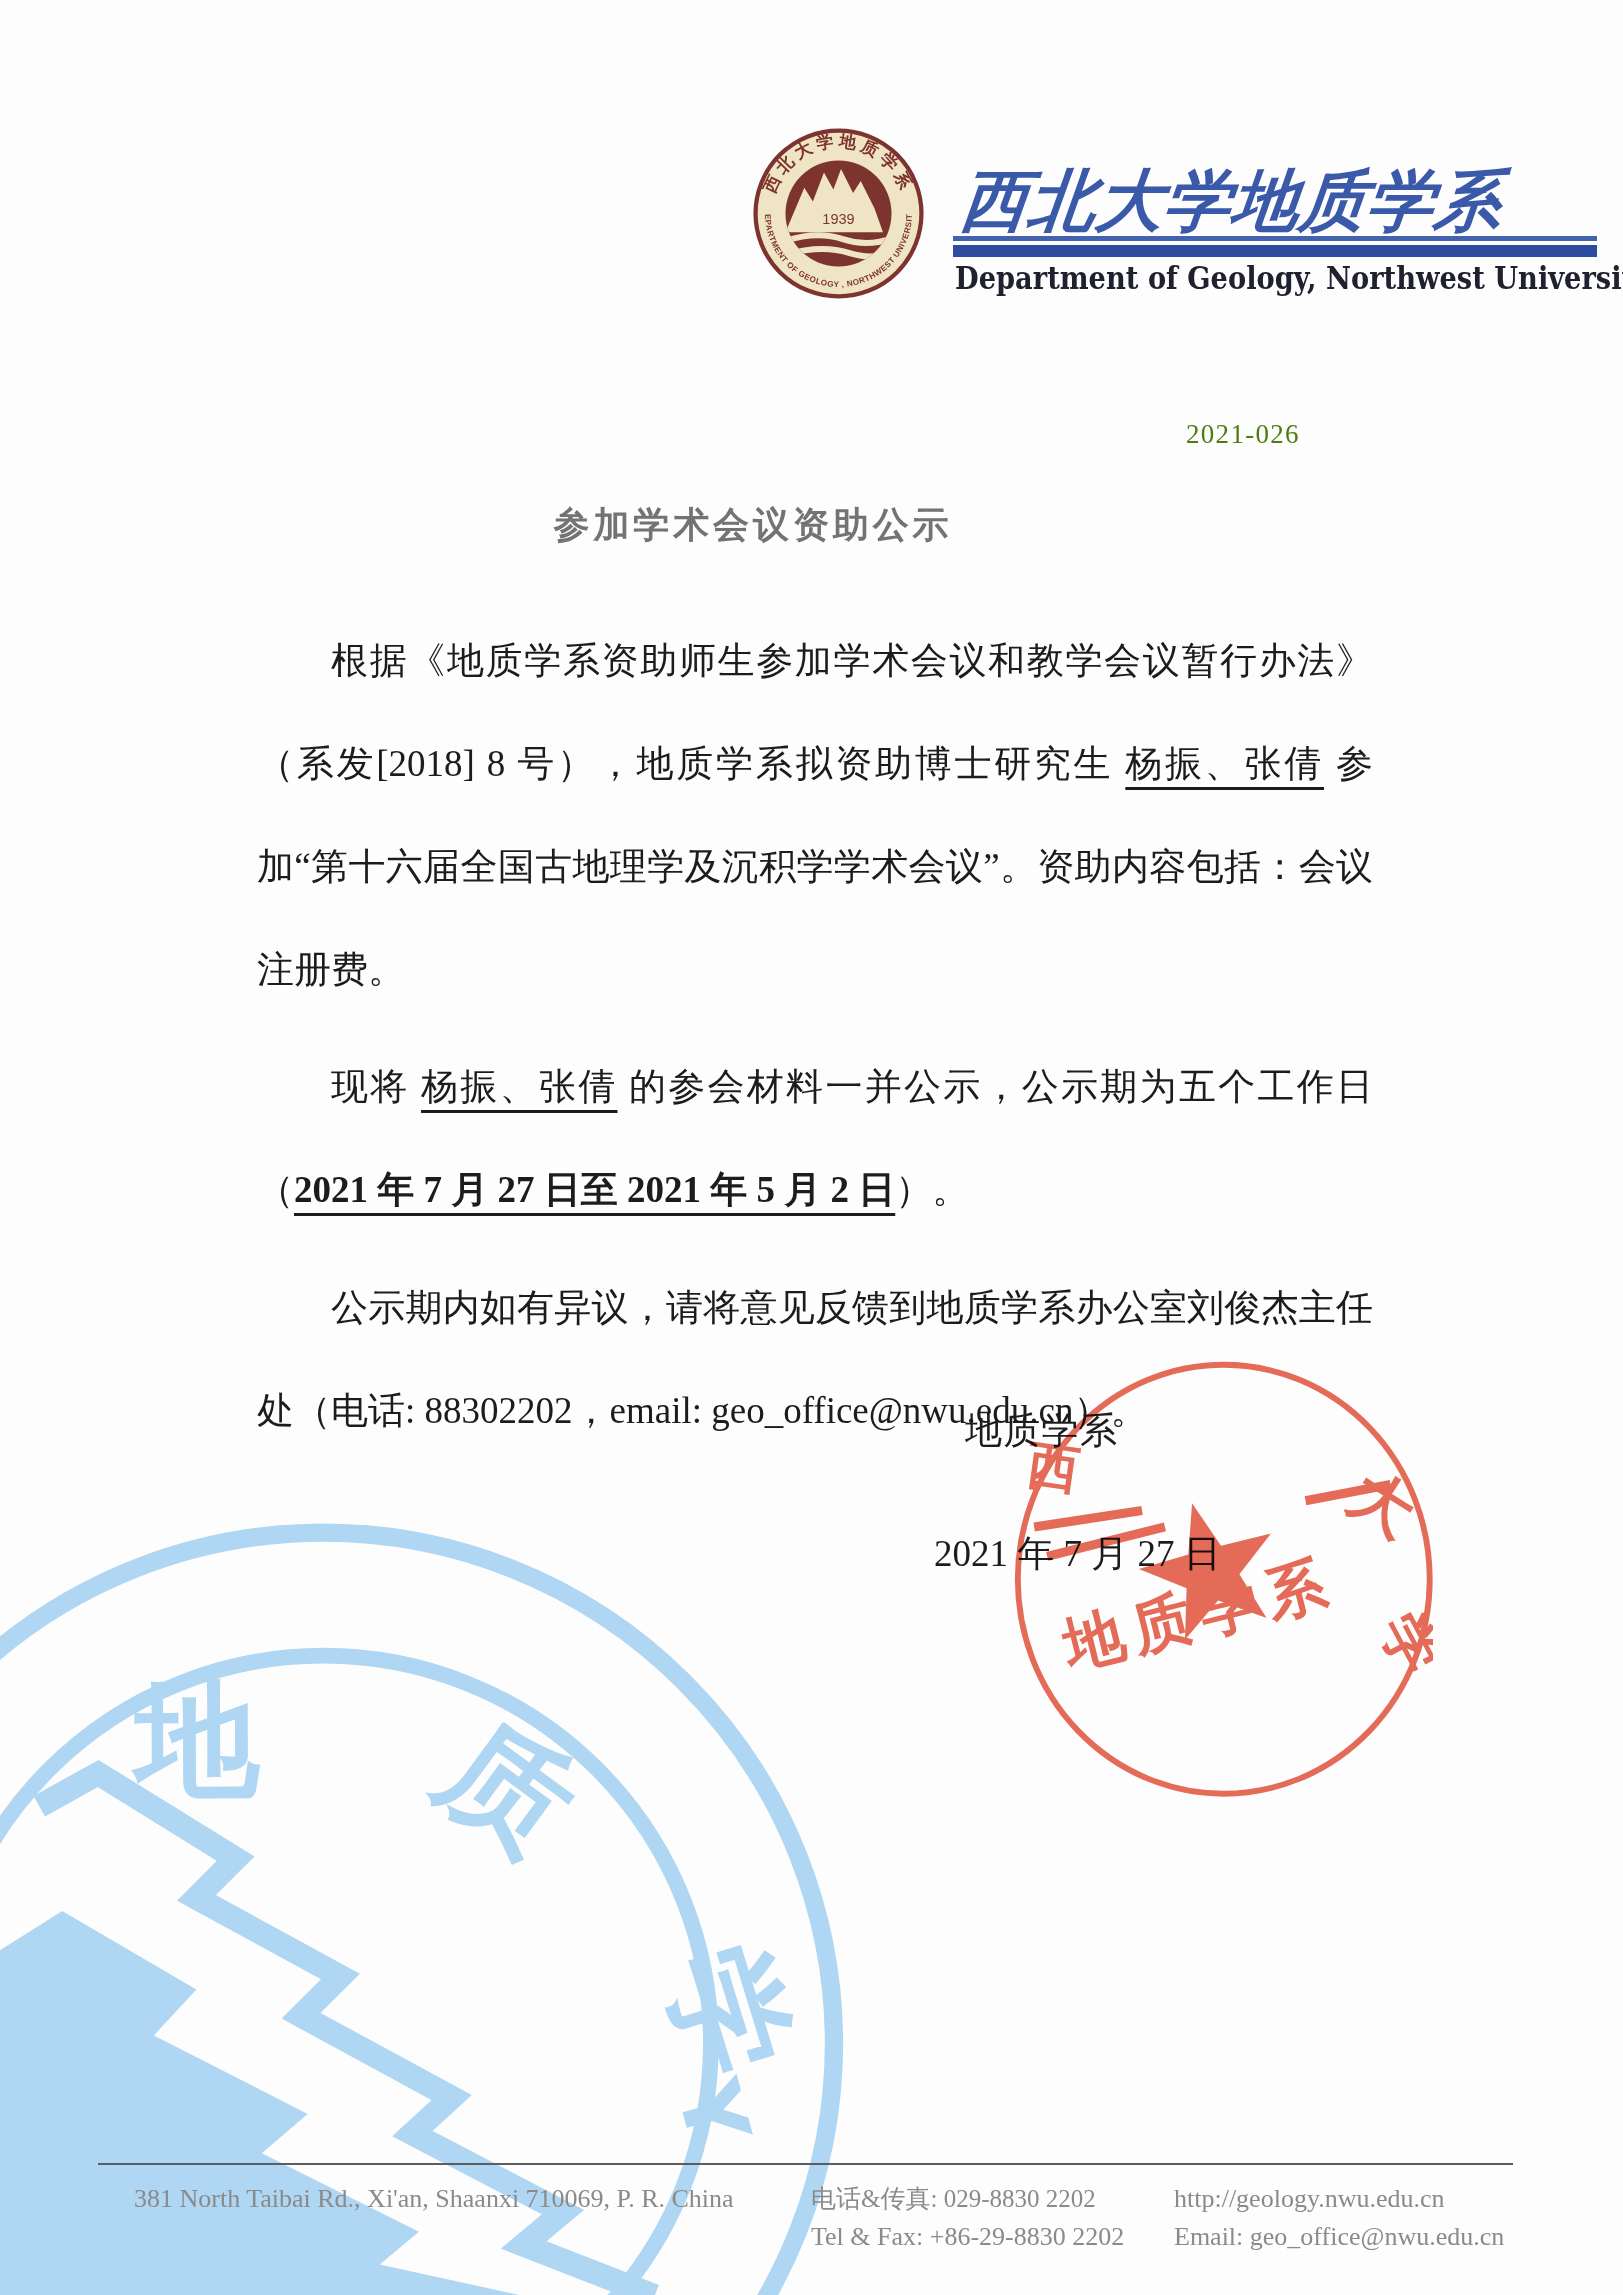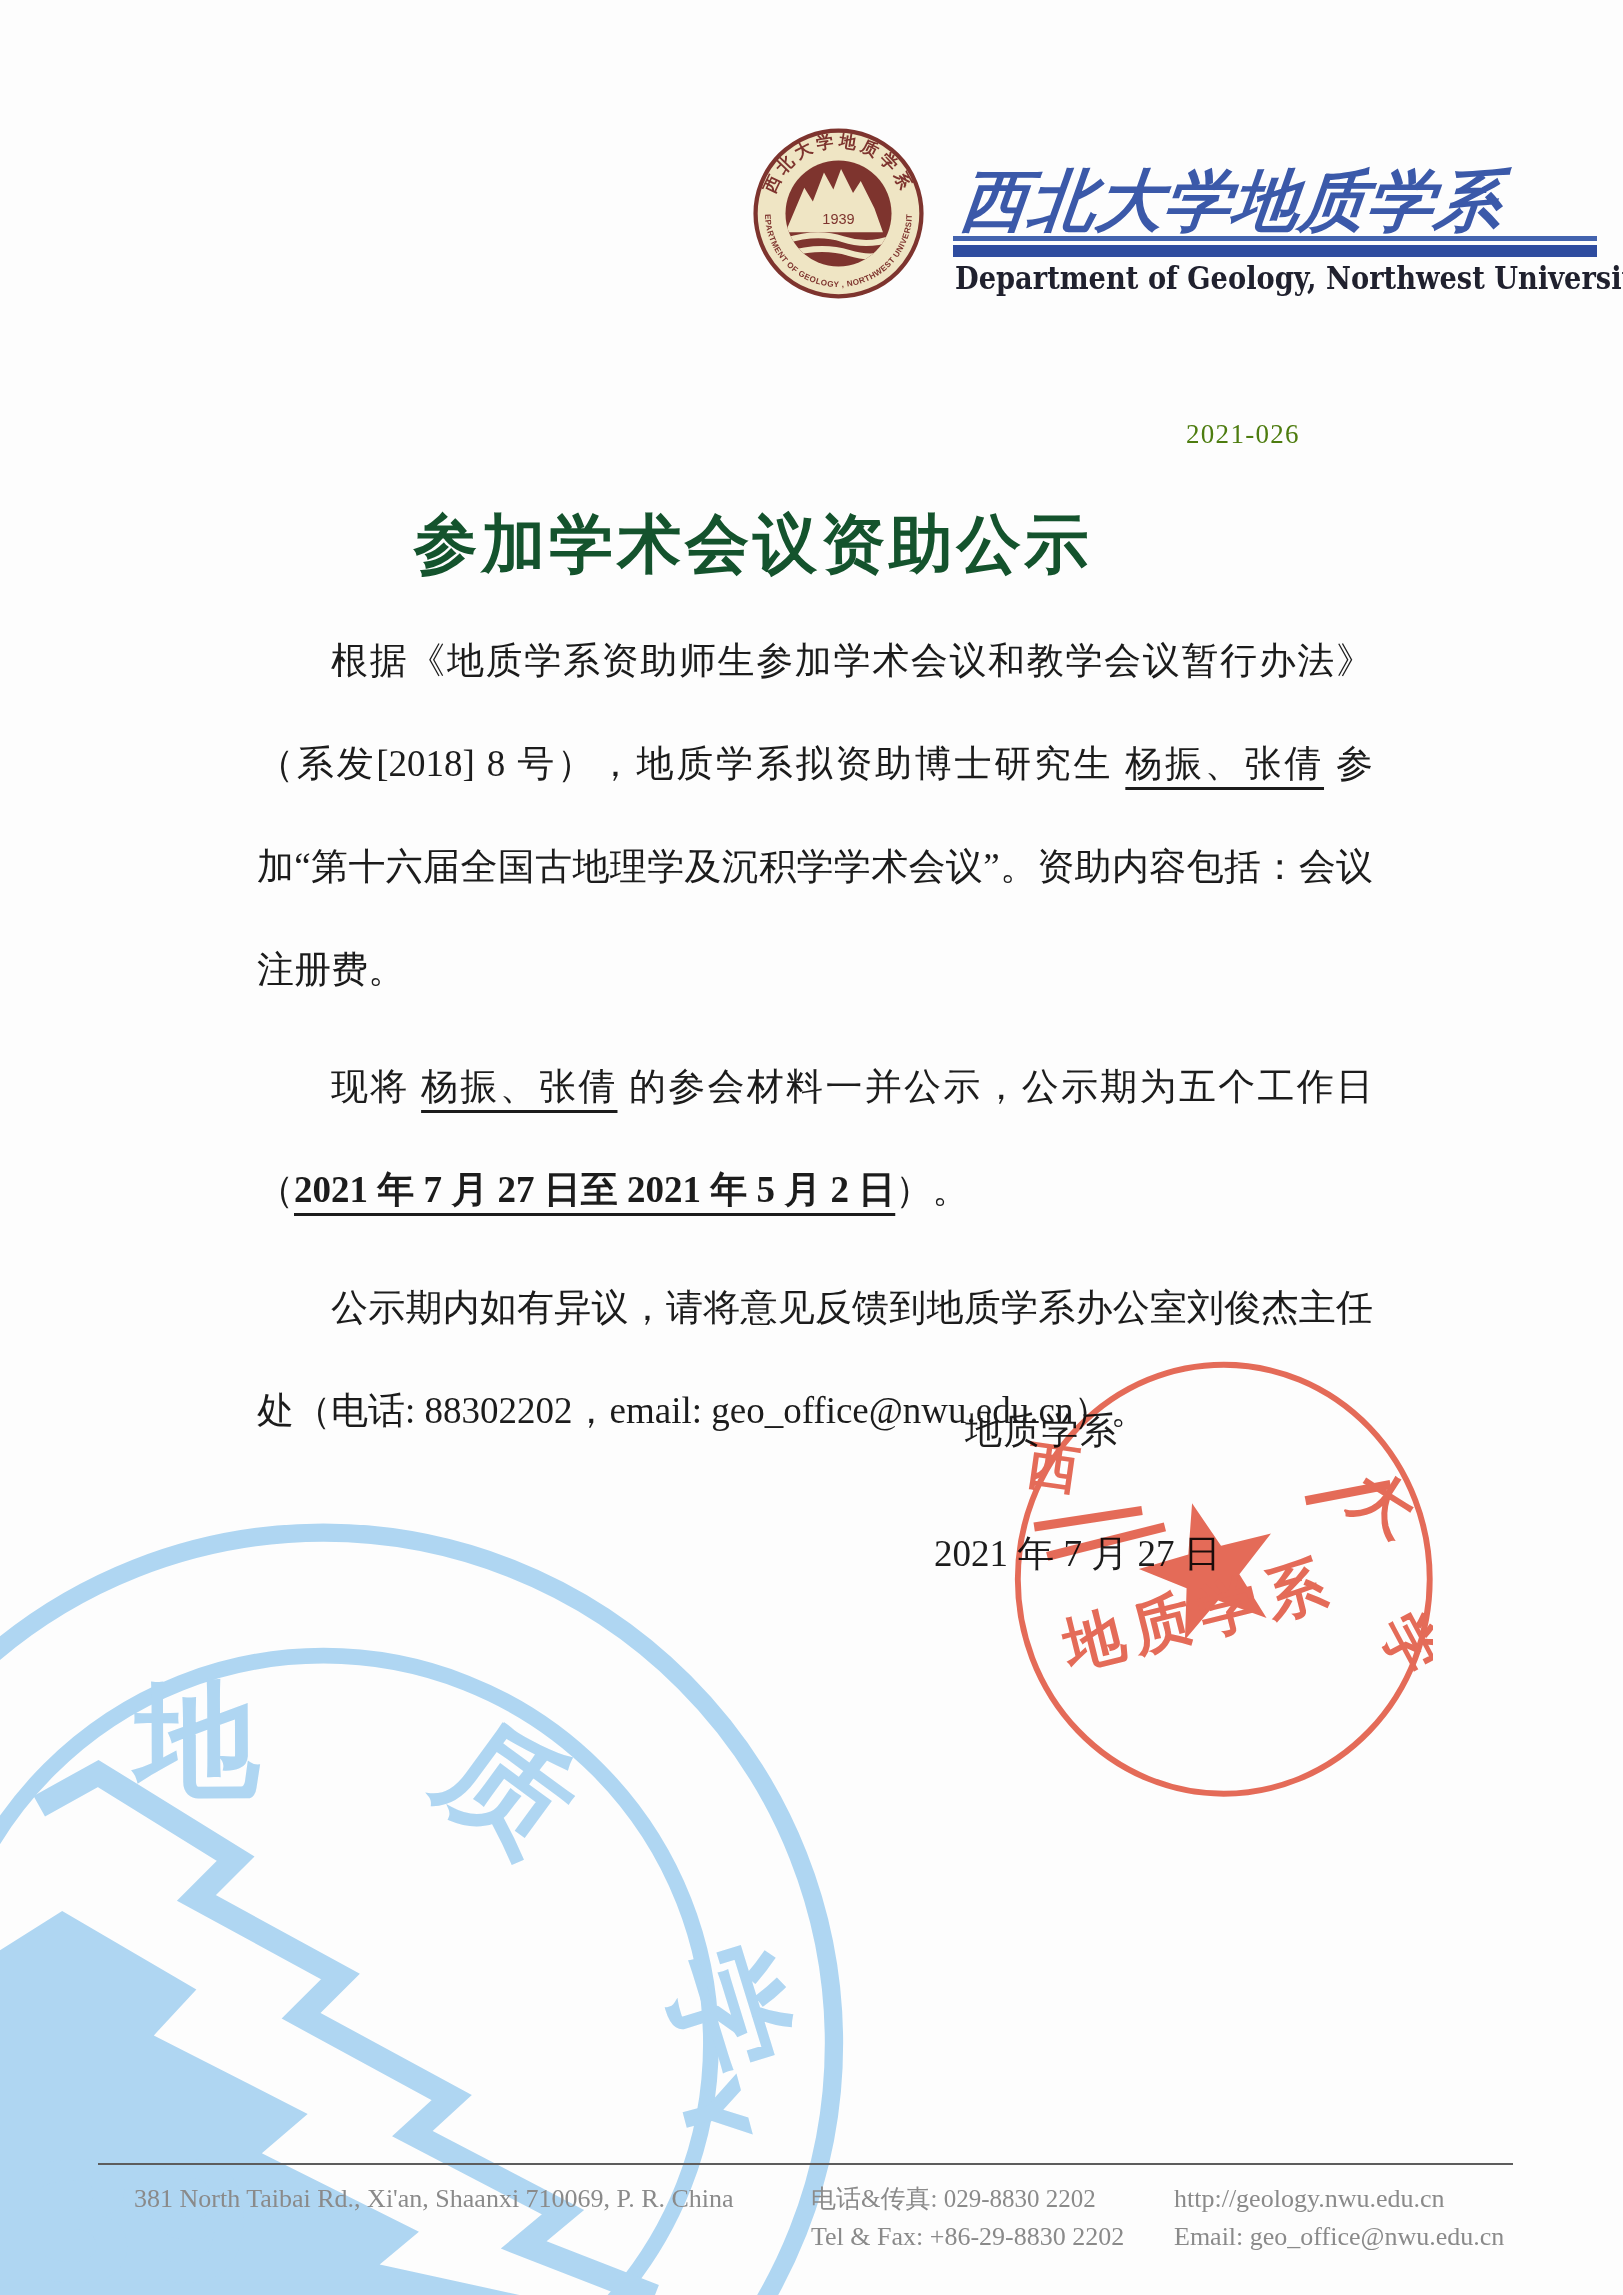--- a/index.html
+++ b/index.html
@@ -31,21 +31,21 @@
     font-weight:bold;font-size:31px;color:#20212e;
     transform:scaleX(.88);transform-origin:left top;white-space:nowrap;z-index:2;
   }
   .doc-number{
     position:absolute;left:1186px;top:419px;
     font-size:27px;color:#4d7c0f;letter-spacing:1.3px;z-index:2;
   }
   .doc-title{
     position:absolute;left:0;top:501px;width:1506px;text-align:center;
     font-family:"DejaVu Sans","Liberation Sans",sans-serif;
-    font-weight:bold;font-size:64px;letter-spacing:3.9px;color:#14532d;z-index:2;
+    font-weight:bold;font-size:36px;letter-spacing:3.9px;color:#737373;z-index:2;
   }
   
   .body-text{
     position:absolute;left:257px;top:609px;width:1116px;
     font-size:37px;line-height:103px;text-align:justify;z-index:2;
   }
   .body-text p{margin:0 0 14.4px 0;text-indent:2em;}
   .u{
     text-decoration:underline;
     text-decoration-thickness:2.6px;

